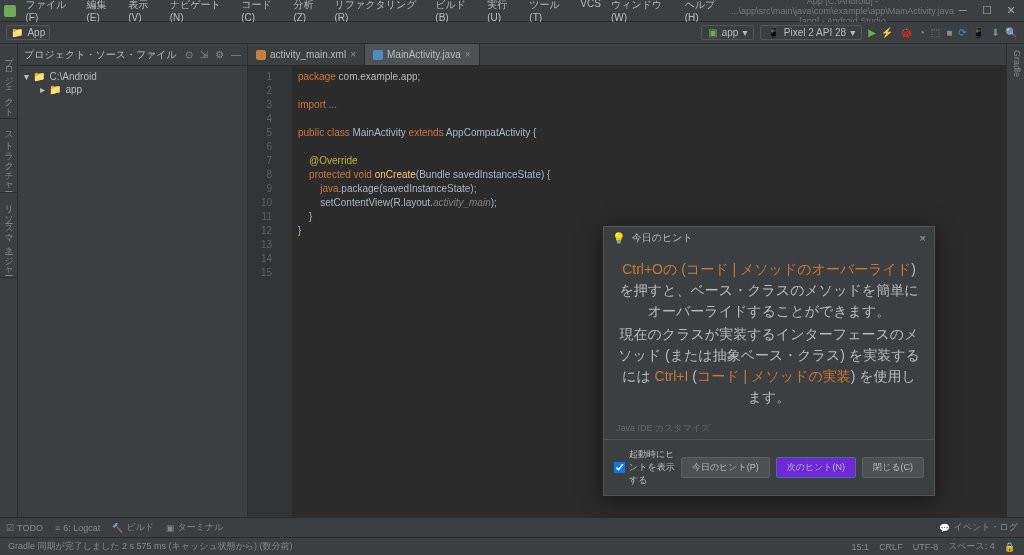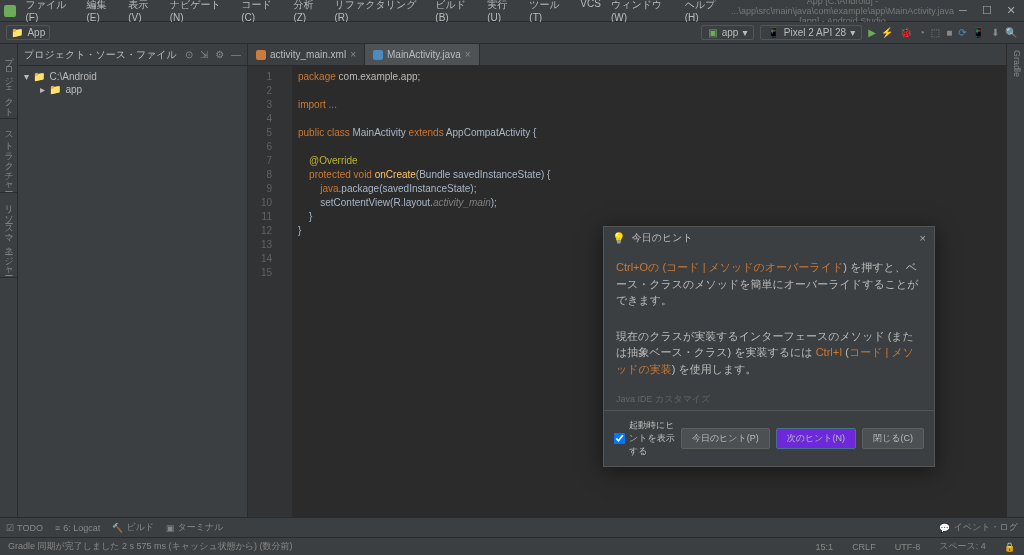--- a/index.html
+++ b/index.html
@@ -62,36 +62,36 @@
 
 .rightbar { width: 18px; background: #3c3f41; border-left: 1px solid #2b2b2b; display: flex; flex-direction: column; }
 .rightbar .tab { writing-mode: vertical-rl; font-size: 9px; padding: 6px 2px; color: #888; }
 
 
 .dialog { position: absolute; left: 355px; top: 182px; width: 332px; background: #3c3f41; border: 1px solid #555; box-shadow: 0 4px 20px rgba(0,0,0,0.5); }
 .dialog-header { height: 22px; display: flex; align-items: center; padding: 0 8px; background: #3c3f41; }
 .dialog-header .bulb { color: #f0a732; margin-right: 6px; }
 .dialog-header .title { flex: 1; font-size: 10px; }
 .dialog-header .close { color: #aaa; cursor: pointer; }
-.dialog-body { padding: 10px 12px; font-size: 11px; line-height: 1.5; color: #bbb; min-height: 140px; }
+.dialog-body { padding: 10px 12px; font-size: 14px; line-height: 1.5; color: #bbb; min-height: 140px; text-align: center; }
 .dialog-body .hl { color: #cc7832; }
 .dialog-link { padding: 4px 12px; font-size: 9px; color: #666; }
 .dialog-footer { display: flex; align-items: center; padding: 8px 10px; gap: 6px; border-top: 1px solid #555; }
 .dialog-footer .chk { display: flex; align-items: center; gap: 4px; font-size: 9px; flex: 1; }
 .dialog-footer input[type=checkbox] { width: 11px; height: 11px; }
 .dialog-footer button { font-size: 9px; padding: 3px 10px; background: #4c5052; color: #bbb; border: 1px solid #5e6060; border-radius: 2px; cursor: pointer; }
 .dialog-footer button.primary { background: #6d28d9; border-color: #4a708b; }
 
 
 .bottom-tools { height: 20px; background: #3c3f41; border-top: 1px solid #2b2b2b; display: flex; align-items: center; padding: 0 6px; font-size: 9px; gap: 12px; }
 .bottom-tools .tool { display: flex; align-items: center; gap: 3px; color: #888; cursor: pointer; }
 .bottom-tools .spacer { flex: 1; }
 
 
-.statusbar { height: 18px; background: #3c3f41; border-top: 1px solid #2b2b2b; display: flex; align-items: center; padding: 0 8px; font-size: 9px; color: #888; gap: 9px; }
+.statusbar { height: 18px; background: #3c3f41; border-top: 1px solid #2b2b2b; display: flex; align-items: center; padding: 0 8px; font-size: 9px; color: #888; }
 .statusbar .spacer { flex: 1; }
 .statusbar .cell { margin-left: 10px; }
 </style>
 </head>
 <body>
 
 <div class="window">
 
   <div class="titlebar">
     <span class="logo"></span>
@@ -226,21 +226,21 @@
       </div>
 
       <div class="dialog">
         <div class="dialog-header">
           <span class="bulb">💡</span>
           <span class="title">今日のヒント</span>
           <span class="close">×</span>
         </div>
         <div class="dialog-body">
           <p><span class="hl">Ctrl+Oの (</span><span class="hl">コード | メソッドのオーバーライド</span><span>) を押すと、ベース・クラスのメソッドを簡単にオーバーライドすることができます。</span></p>
-          <p style="margin-top:19px;"><span>現在のクラスが実装するインターフェースのメソッド (または抽象ベース・クラス) を実装するには </span><span class="hl">Ctrl+I</span><span> (</span><span class="hl">コード | メソッドの実装</span><span>) を使用します。</span></p>
+          <p style="margin-top:2px;"><span>現在のクラスが実装するインターフェースのメソッド (または抽象ベース・クラス) を実装するには </span><span class="hl">Ctrl+I</span><span> (</span><span class="hl">コード | メソッドの実装</span><span>) を使用します。</span></p>
         </div>
         <div class="dialog-link">Java IDE カスタマイズ</div>
         <div class="dialog-footer">
           <label class="chk">
             <input type="checkbox" checked="" style="">
             <span>起動時にヒントを表示する</span>
           </label>
           <button>今日のヒント(P)</button>
           <button class="primary">次のヒント(N)</button>
           <button>閉じる(C)</button>

